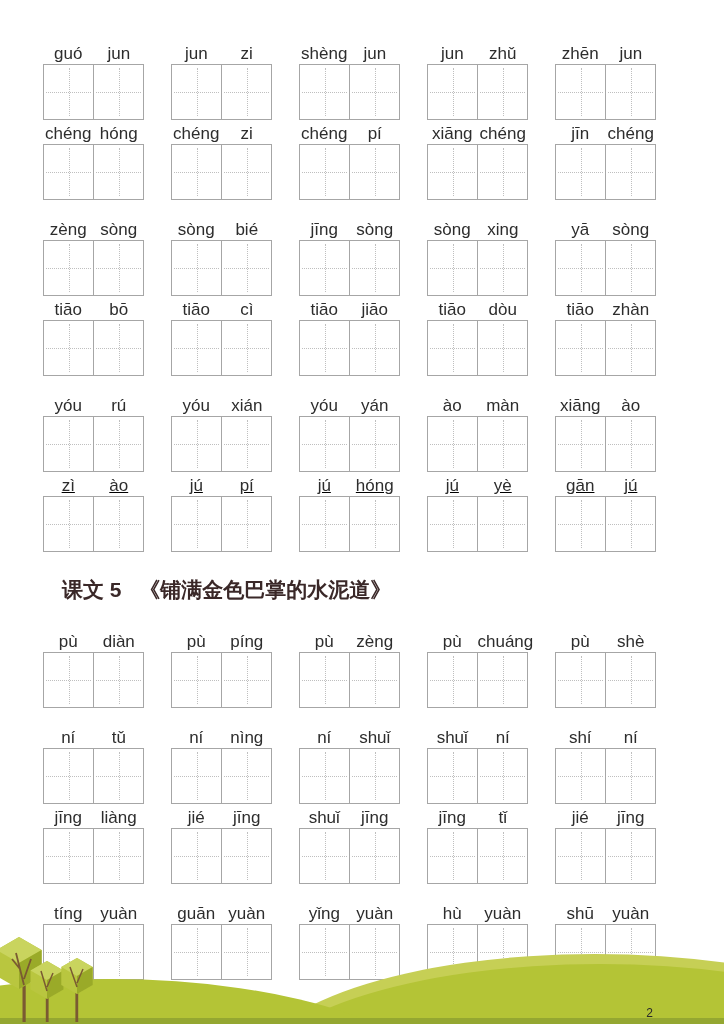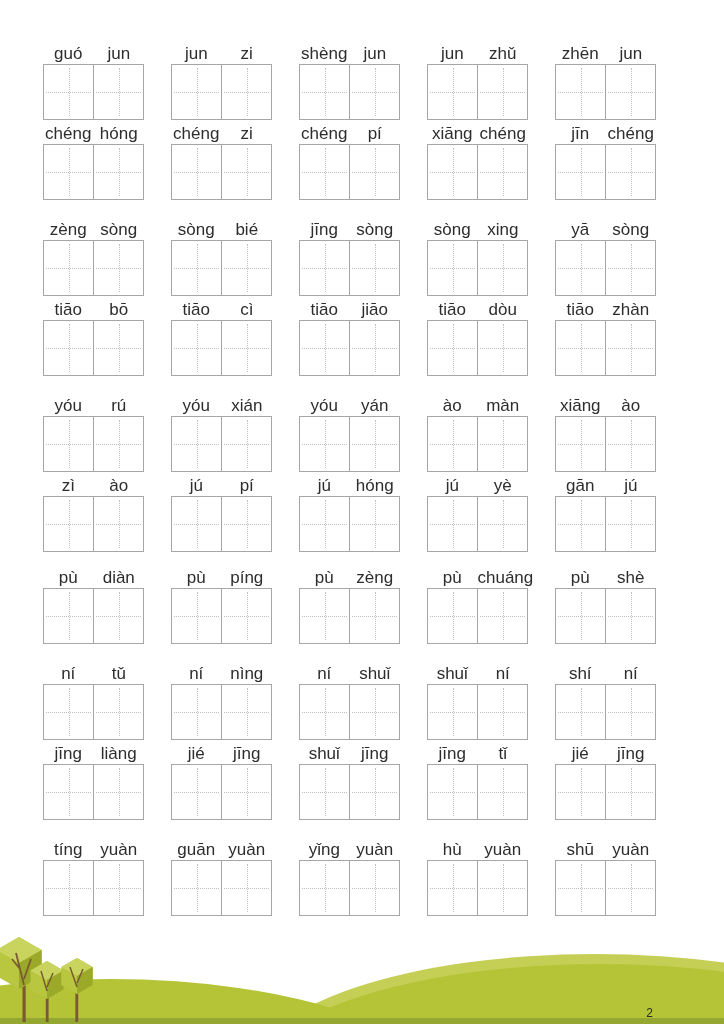--- a/index.html
+++ b/index.html
@@ -6,21 +6,21 @@
   body{
     width:724px;height:1024px;position:relative;overflow:hidden;background:#ffffff;
     font-family:"Liberation Sans","DejaVu Sans",sans-serif;
   }
   .content{position:relative;z-index:1;padding-top:40px;}
   .word-row{
     display:flex;justify-content:space-between;
     padding:0 68px 0 43px;
   }
   .gap-none{margin-bottom:0;}
-  .gap-small{margin-bottom:12px;}
+  .gap-small{margin-bottom:22px;text-decoration:underline;}
   .gap-large{margin-bottom:16px;}
   .group{width:101px;}
   .pins{display:flex;height:23px;align-items:flex-end;margin-bottom:1px;}
   .p{
     width:50%;text-align:center;font-size:17px;line-height:1.05;
     color:var(--pinyin-text,#2d2d2d);white-space:nowrap;
   }
   .boxes{display:flex;border:1px solid var(--box-border,#a6a6a6);height:54px;background:#fff;}
   .cell{flex:1;position:relative;}
   .cell + .cell{border-left:1px solid var(--box-border,#a6a6a6);}
@@ -376,20 +376,24 @@
     <div class="pins">
       <span class="p">gān</span>
       <span class="p">jú</span>
     </div>
     <div class="boxes">
       <div class="cell"></div>
       <div class="cell"></div>
     </div>
   </div>
 </div>
+  <div class="heading">
+    <span class="h-label">课文 5</span>
+    <span class="h-title">《铺满金色巴掌的水泥道》</span>
+  </div>
 <div class="word-row gap-large">
   <div class="group">
     <div class="pins">
       <span class="p">pù</span>
       <span class="p">diàn</span>
     </div>
     <div class="boxes">
       <div class="cell"></div>
       <div class="cell"></div>
     </div>

